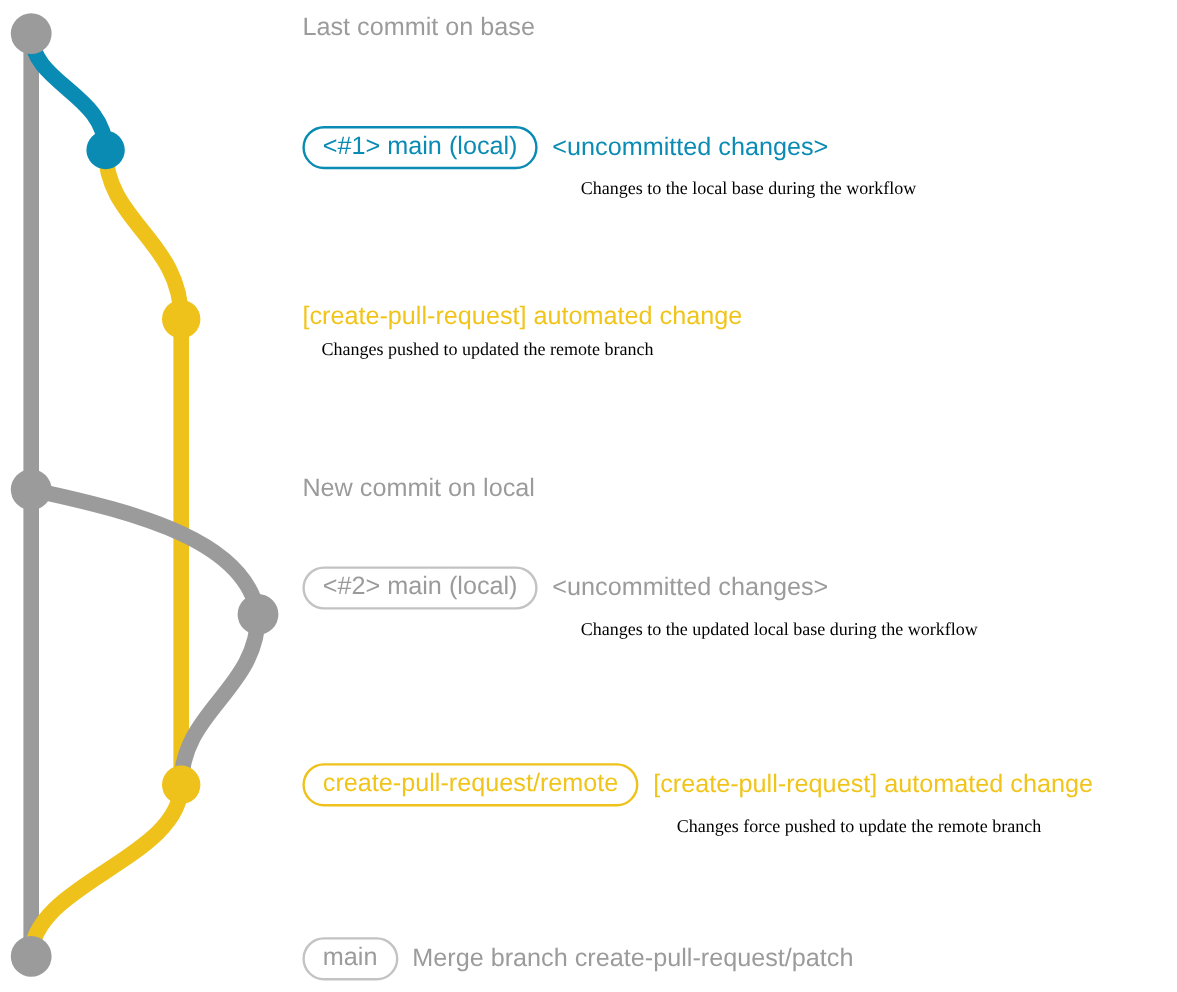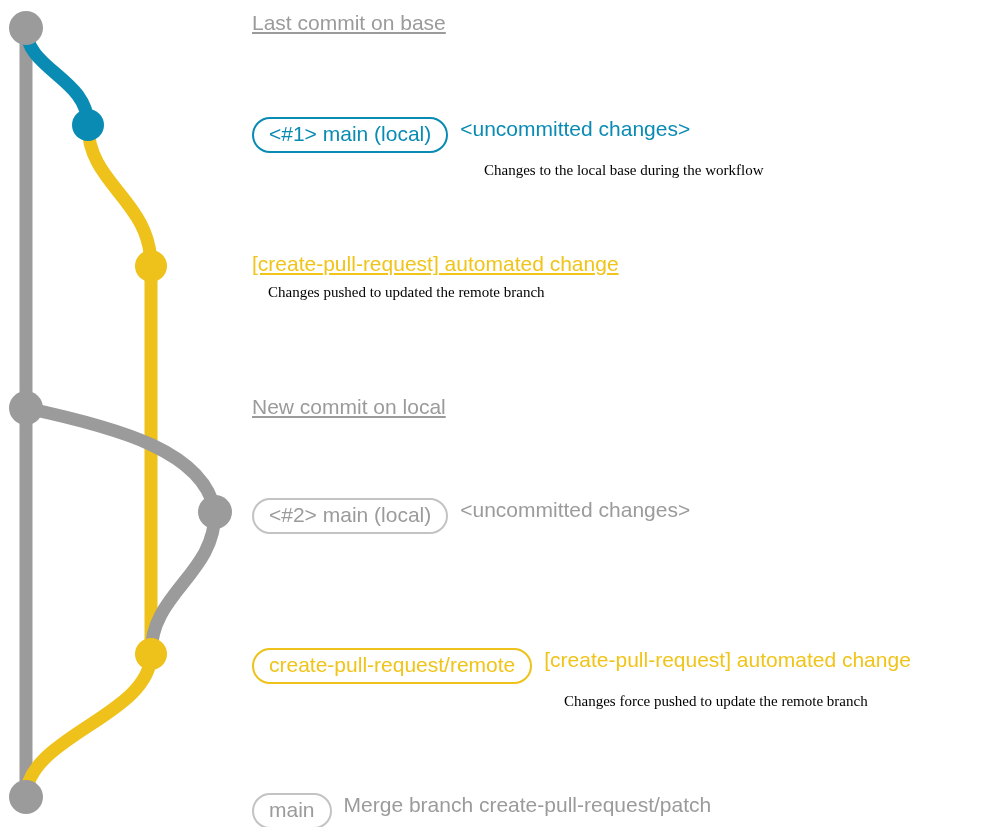--- a/index.html
+++ b/index.html
@@ -48,35 +48,33 @@
   .badge {
     display: inline-block;
     border: 2px solid;
     border-radius: 999px;
     padding: 4px 15px 6px 15px;
     font-size: 21px;
     line-height: 1.05;
     font-weight: 400;
     background: #ffffff;
     box-sizing: border-box;
-    margin-top: 12px;
   }
 
   .subject {
     font-size: 21px;
     line-height: 1.05;
     white-space: nowrap;
     text-align: right;
   }
 
   .plain-title {
     font-size: 21px;
     line-height: 1.05;
     white-space: nowrap;
-    text-decoration: underline;
   }
 
   .desc {
     font-family: "Liberation Serif", serif;
     font-size: 15px;
     color: #000000;
     margin-top: 9px;
     white-space: nowrap;
   }
 
@@ -137,25 +135,26 @@
       <div class="row-line">
         <span class="plain-title c-yellow">[create-pull-request] automated change</span>
       </div>
       <div class="desc" style="margin-left: 16px;">Changes pushed to updated the remote branch</div>
     </div>
     <div class="row" style="top: 396px;">
       <div class="row-line">
         <span class="plain-title c-gray">New commit on local</span>
       </div>
     </div>
-    <div class="row" style="top: 486px;">
+    <div class="row" style="top: 472px;">
       <div class="row-line">
         <span class="badge c-gray">&lt;#2&gt; main (local)</span>
         <span class="subject c-gray">&lt;uncommitted changes&gt;</span>
       </div>
+      <div class="desc" style="margin-left: 232px;">Changes to the updated local base during the workflow</div>
     </div>
     <div class="row" style="top: 636px;">
       <div class="row-line">
         <span class="badge c-yellow">create-pull-request/remote</span>
         <span class="subject c-yellow">[create-pull-request] automated change</span>
       </div>
       <div class="desc" style="margin-left: 312px;">Changes force pushed to update the remote branch</div>
     </div>
     <div class="row" style="top: 781px;">
       <div class="row-line">

